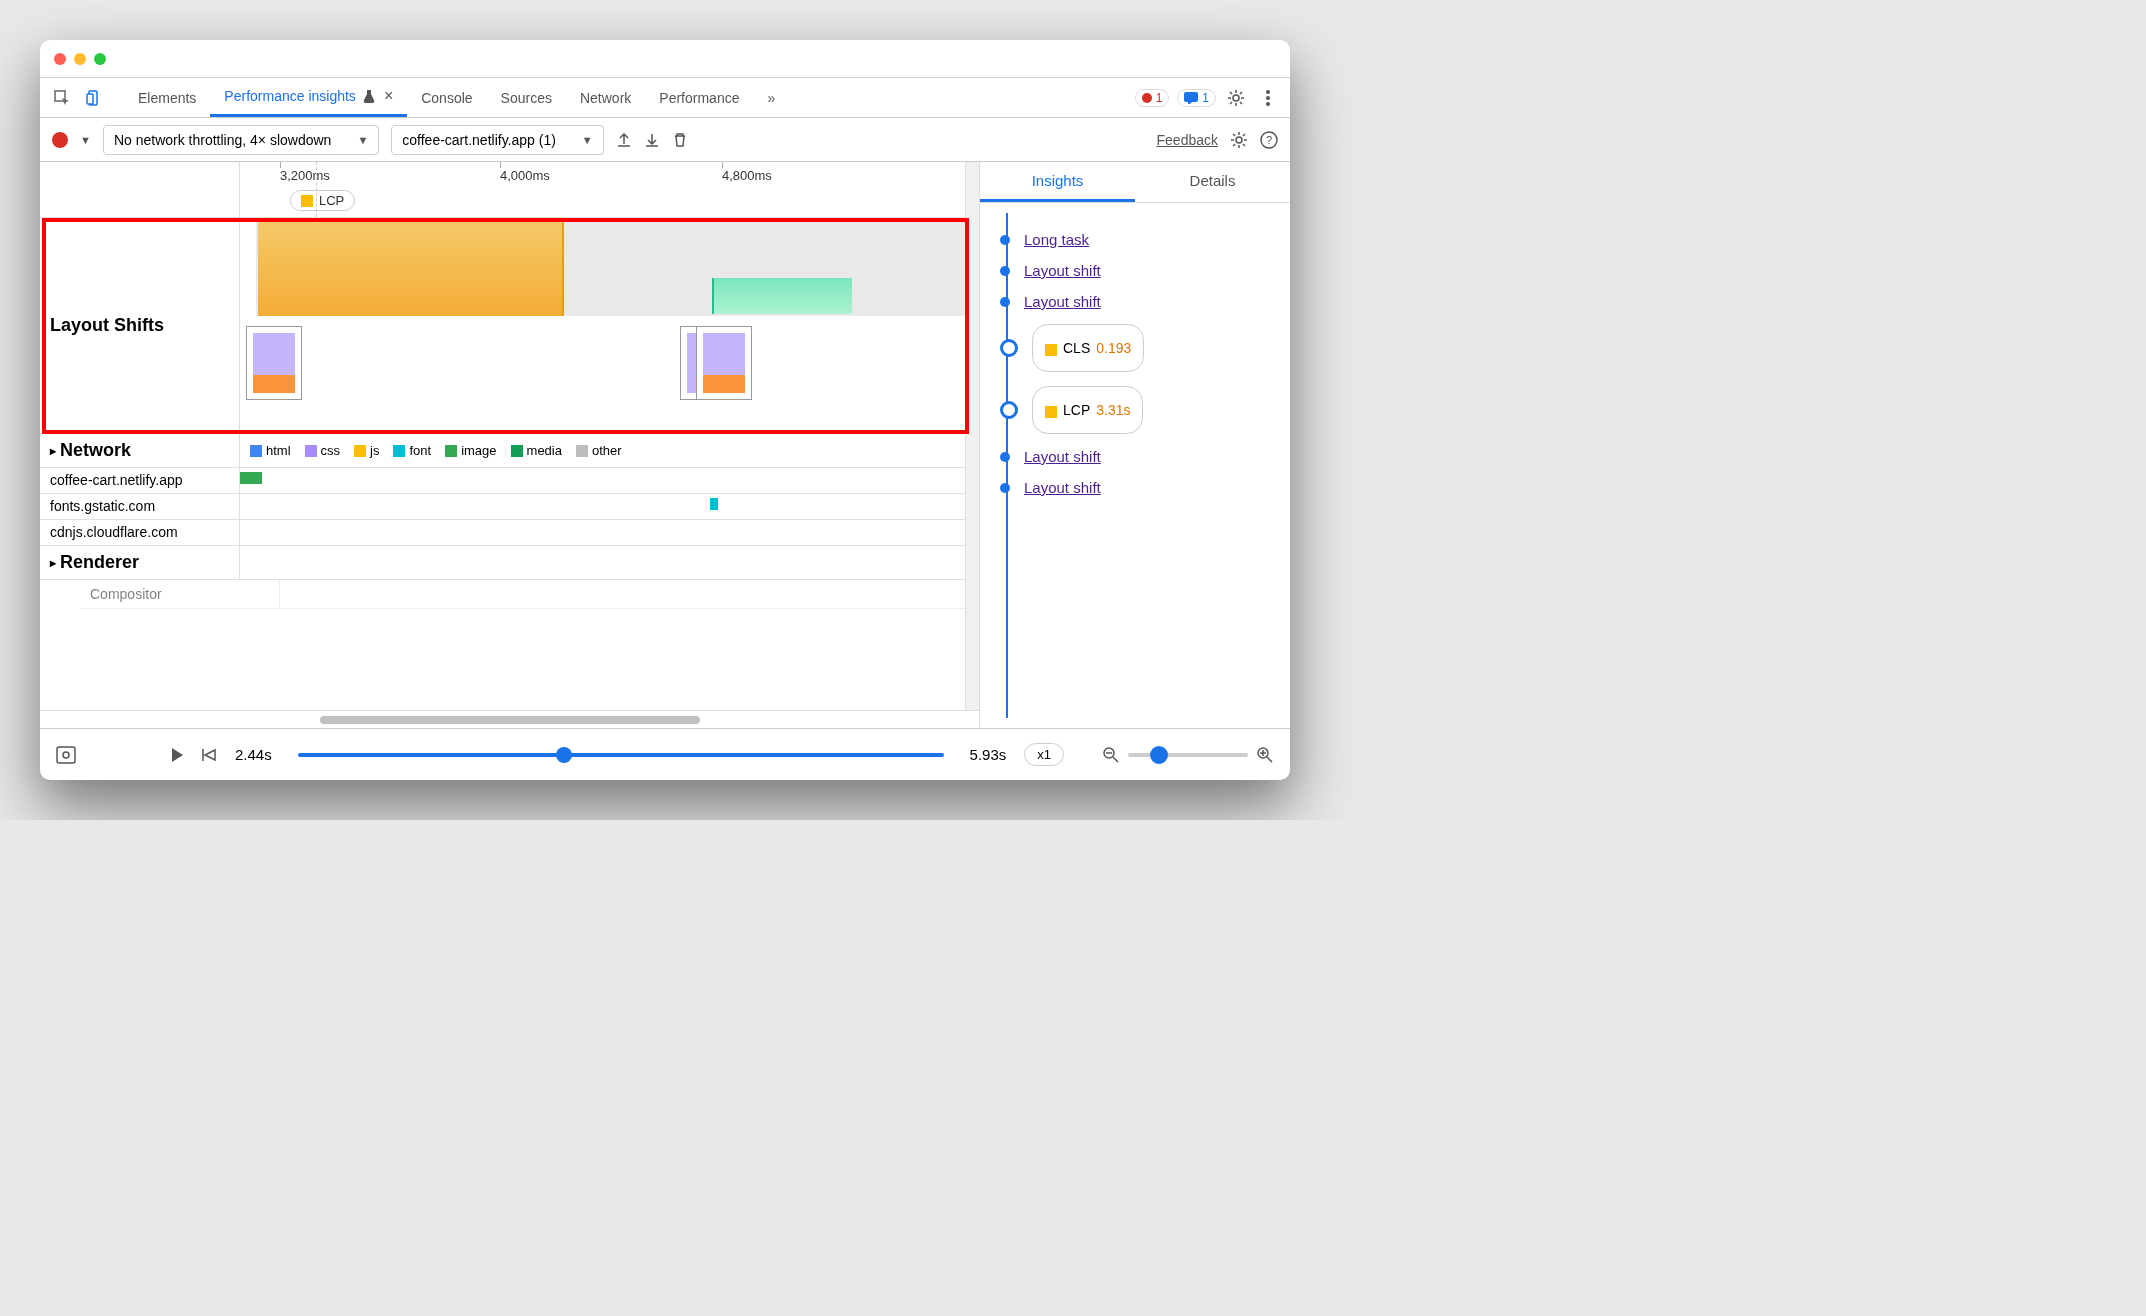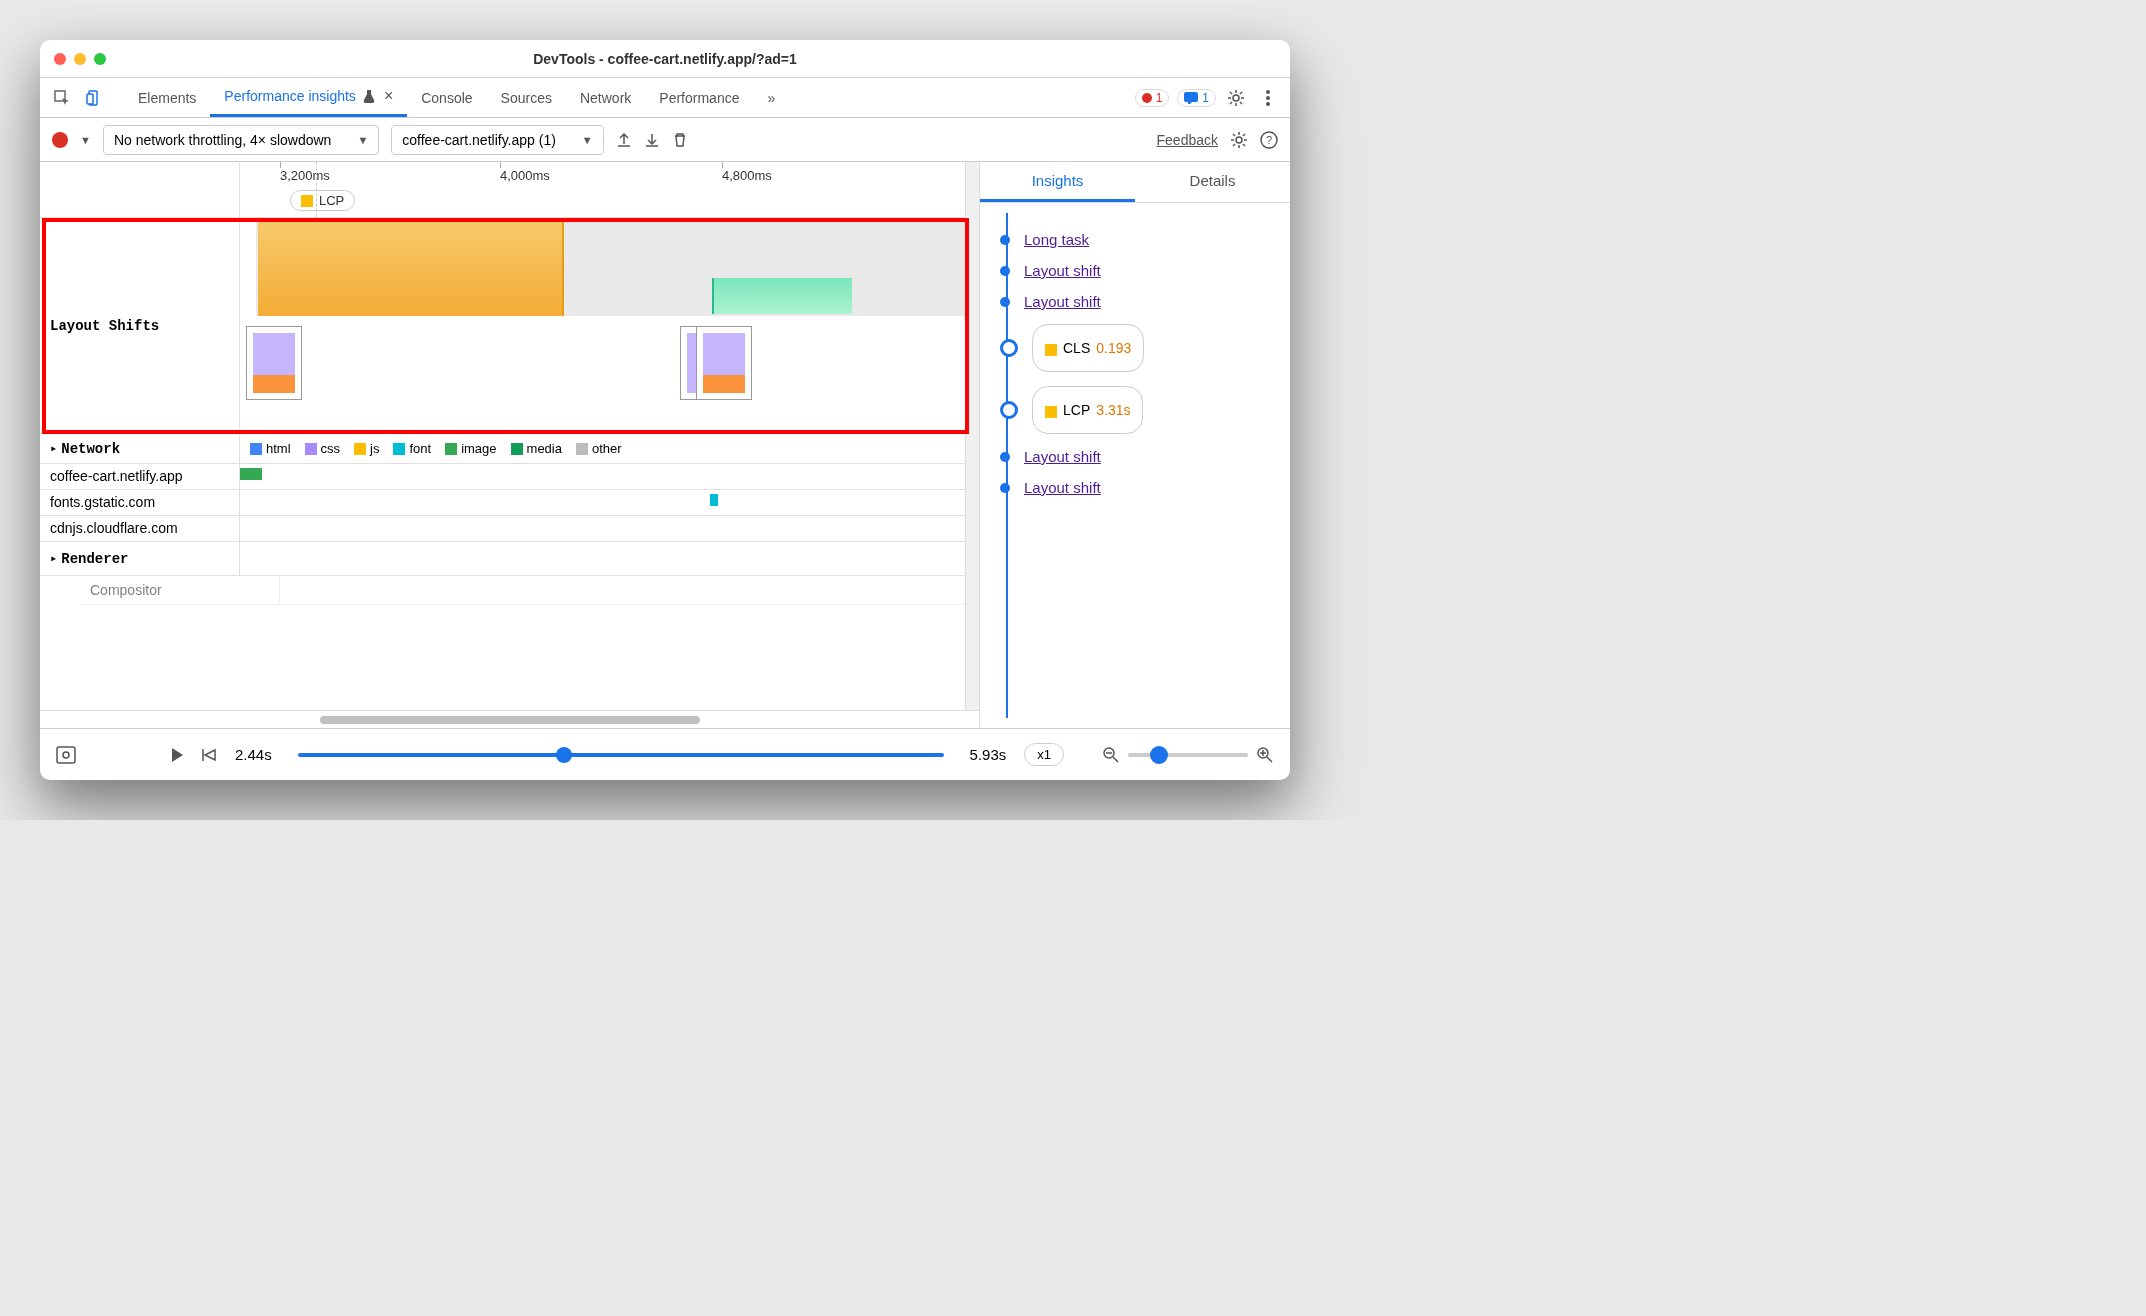--- a/index.html
+++ b/index.html
@@ -34,21 +34,21 @@
 .ruler-labelcol { width:200px; border-right:1px solid #e0e0e0; }
 .ruler-ticks { flex:1; position:relative; font-size:13px; color:#333; }
 .tick { position:absolute; top:6px; }
 .tick::before { content:''; position:absolute; left:0; top:-6px; width:1px; height:6px; background:#aaa; }
 .lcp-pill { position:absolute; top:28px; left:50px; border:1px solid #ccc; border-radius:12px; padding:2px 10px; font-size:13px; display:flex; align-items:center; gap:6px; background:#fff; }
 .sq { width:12px; height:12px; display:inline-block; }
 .sq.orange { background:#fbbc04; } .sq.blue{background:#4285f4;} .sq.purple{background:#a78bfa;} .sq.cyan{background:#00bcd4;} .sq.green{background:#34a853;} .sq.dgreen{background:#0f9d58;} .sq.gray{background:#bdbdbd;}
 .redbox { position:absolute; left:2px; top:56px; right:10px; height:216px; border:4px solid #ff0000; pointer-events:none; z-index:5; }
 .track { display:flex; border-bottom:1px solid #e0e0e0; min-height:30px; }
 .track-label { width:200px; padding:6px 10px; font-size:14px; display:flex; align-items:center; gap:4px; border-right:1px solid #e0e0e0; background:#fff; }
-.track-label.bold { font-weight:700; font-size:14px;font-family:Liberation Mono, monospace; }
+.track-label.bold { font-weight:700; font-size:18px; }
 .track-body { flex:1; position:relative; background:#fff; }
 .layout-track { height:216px; }
 .layout-track .track-body { background:#fff; }
 .flame1 { position:absolute; top:4px; left:18px; width:306px; height:94px; background:linear-gradient(#f9c65c,#f5a623); opacity:0.9; border-right:2px solid #e69500;}
 .flame-bg{ position:absolute; top:2px; left:16px; right:0; height:96px; background:#e9e9e9;}
 .flame2 { position:absolute; top:60px; left:472px; width:140px; height:36px; background:linear-gradient(#6ee7b7,#a7f3d0); opacity:0.9; border-left:2px solid #10b981;}
 .flame2bg { position:absolute; top:2px; left:466px; right:30px; height:96px; background:#e9e9e9;}
 .thumb { position:absolute; top:108px; width:56px; height:74px; border:1px solid #999; background:#fff; }
 .thumb::before{content:''; position:absolute; inset:6px; background:linear-gradient(#c4b5fd 70%, #fb923c 70%);}
 .thumb1 { left:6px; } .thumb2 { left:456px; }
@@ -88,21 +88,20 @@
 <body>
 
 <div class="window">
 
   <div class="titlebar">
     <div class="traffic">
       <div class="dot red"></div>
       <div class="dot yellow"></div>
       <div class="dot green"></div>
     </div>
-    <div class="title">DevTools - coffee-cart.netlify.app/?ad=1</div>
   </div>
 
   <div class="toolbar">
     <div class="icon-btn">
       <svg width="18" height="18" viewBox="0 0 18 18">
           <rect x="2" y="2" width="10" height="10" fill="none" stroke="#666" stroke-width="1.5"></rect>
           <path d="M9 9 L16 12 L13 13 L12 16 Z" fill="#666"></path>
         </svg>
     </div>
     <div class="icon-btn">

